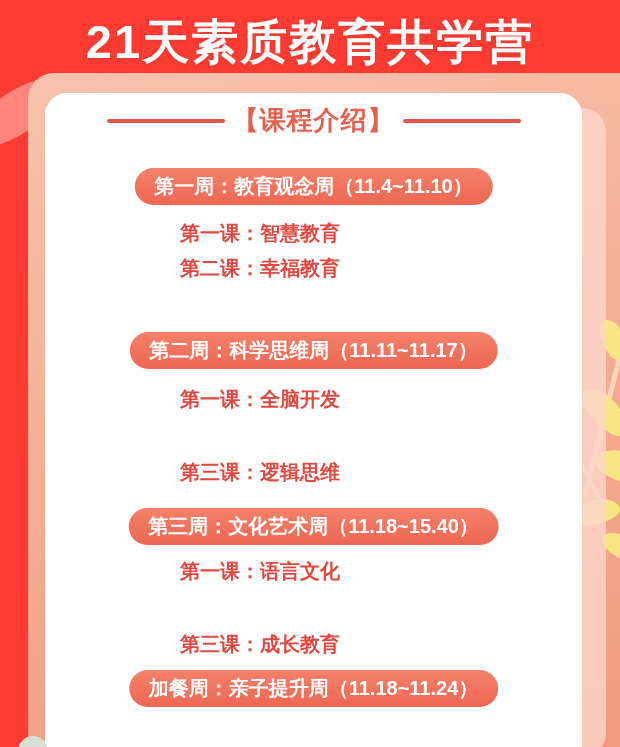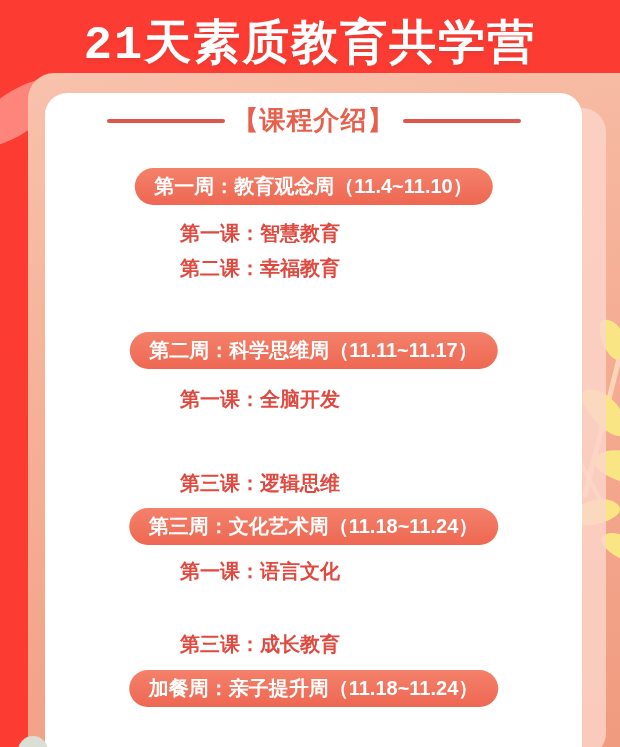--- a/index.html
+++ b/index.html
@@ -72,21 +72,20 @@
   }
   
   .poster-title{
     position:absolute;left:0;top:6px;width:620px;height:72px;
     display:flex;align-items:center;justify-content:center;
     z-index:6;
     font-size:47px;font-weight:800;letter-spacing:2px;
     color:#FFFFFF;
     text-shadow:0 3px 3px rgba(215,60,50,.45);
     white-space:nowrap;
-    font-family:Liberation Mono, monospace;
   }
   
   .card-header{
     position:absolute;left:0;top:10px;width:100%;
     display:flex;align-items:center;justify-content:center;
     gap:8px;
   }
   .header-line{
     width:118px;height:4px;border-radius:2px;
     background:var(--rule,#DD574C);
@@ -111,21 +110,21 @@
   .pill.p3{top:415px;}
   .pill.p4{top:577px;}
   
   .lesson{
     position:absolute;left:135px;height:24px;line-height:24px;
     color:var(--lesson_text,#E0493F);
     font-size:20px;font-weight:700;
     white-space:nowrap;
   }
   .lesson.w1a{top:128px;} .lesson.w1b{top:163px;text-align:center;} .lesson.w1c{top:199px;}
-  .lesson.w2a{top:294px;} .lesson.w2b{top:331px;} .lesson.w2c{top:378px;}
+  .lesson.w2a{top:294px;} .lesson.w2b{top:331px;} .lesson.w2c{top:367px;}
   .lesson.w3a{top:466px;} .lesson.w3b{top:502px;} .lesson.w3c{top:539px;}
 </style>
 </head>
 <body>
 
 <div class="stage">
 
   <div class="swoosh"></div>
 
   <div class="panel-salmon"></div>
@@ -151,21 +150,21 @@
     </div>
 
     <div class="pill p1">第一周：教育观念周（11.4~11.10）</div>
     <div class="lesson w1a">第一课：智慧教育</div>
     <div class="lesson w1b">第二课：幸福教育</div>
 
     <div class="pill p2">第二周：科学思维周（11.11~11.17）</div>
     <div class="lesson w2a">第一课：全脑开发</div>
     <div class="lesson w2c">第三课：逻辑思维</div>
 
-    <div class="pill p3">第三周：文化艺术周（11.18~11.24）</div>
+    <div class="pill p3">第三周：文化艺术周（11.18~15.40）</div>
     <div class="lesson w3a">第一课：语言文化</div>
     <div class="lesson w3c">第三课：成长教育</div>
 
     <div class="pill p4">加餐周：亲子提升周（11.18~11.24）</div>
 
   </div>
 
   <div class="corner-circle"></div>
 
 </div>

